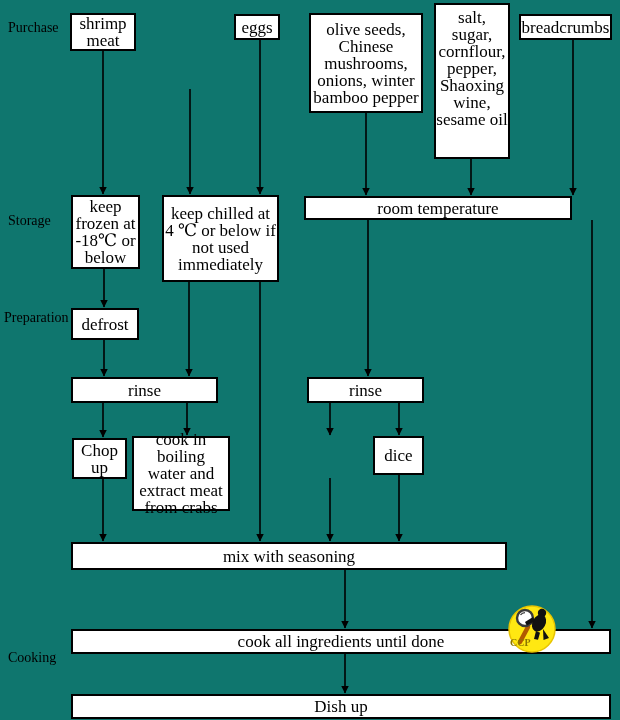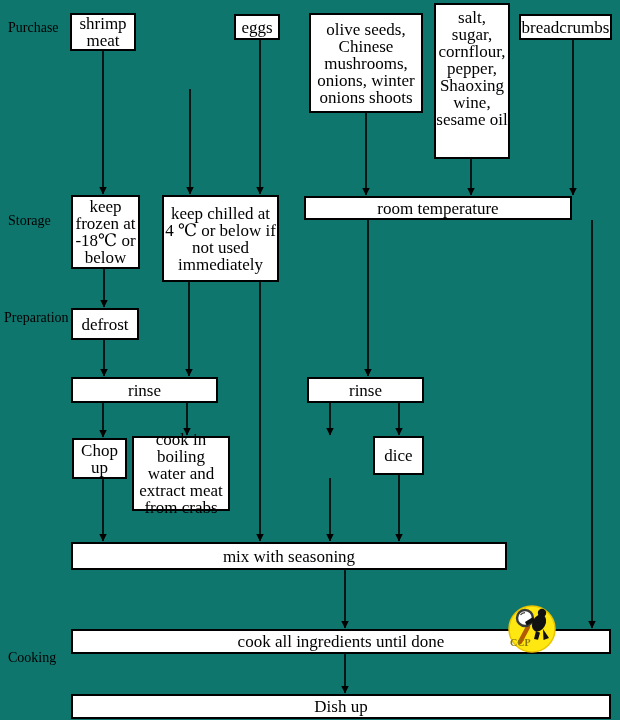--- a/index.html
+++ b/index.html
@@ -33,21 +33,21 @@
   <div class="stage-label" style="left:4px;top:310px">Preparation</div>
   <div class="stage-label" style="left:8px;top:650px">Cooking</div>
 
   <div class="node" style="left:70px;top:13px;width:66px;height:38px">shrimp
 meat</div>
   <div class="node" style="left:234px;top:14px;width:46px;height:26px">eggs</div>
   <div class="node" style="left:309px;top:13px;width:114px;height:100px">olive seeds,
 Chinese
 mushrooms,
 onions, winter
-onions shoots</div>
+bamboo pepper</div>
   <div class="node top-align" style="left:434px;top:3px;width:76px;height:156px">salt, sugar,
 cornflour,
 pepper,
 Shaoxing
 wine,
 sesame oil</div>
   <div class="node" style="left:519px;top:14px;width:93px;height:26px">breadcrumbs</div>
 
   <div class="node" style="left:71px;top:195px;width:69px;height:74px">keep
 frozen at

